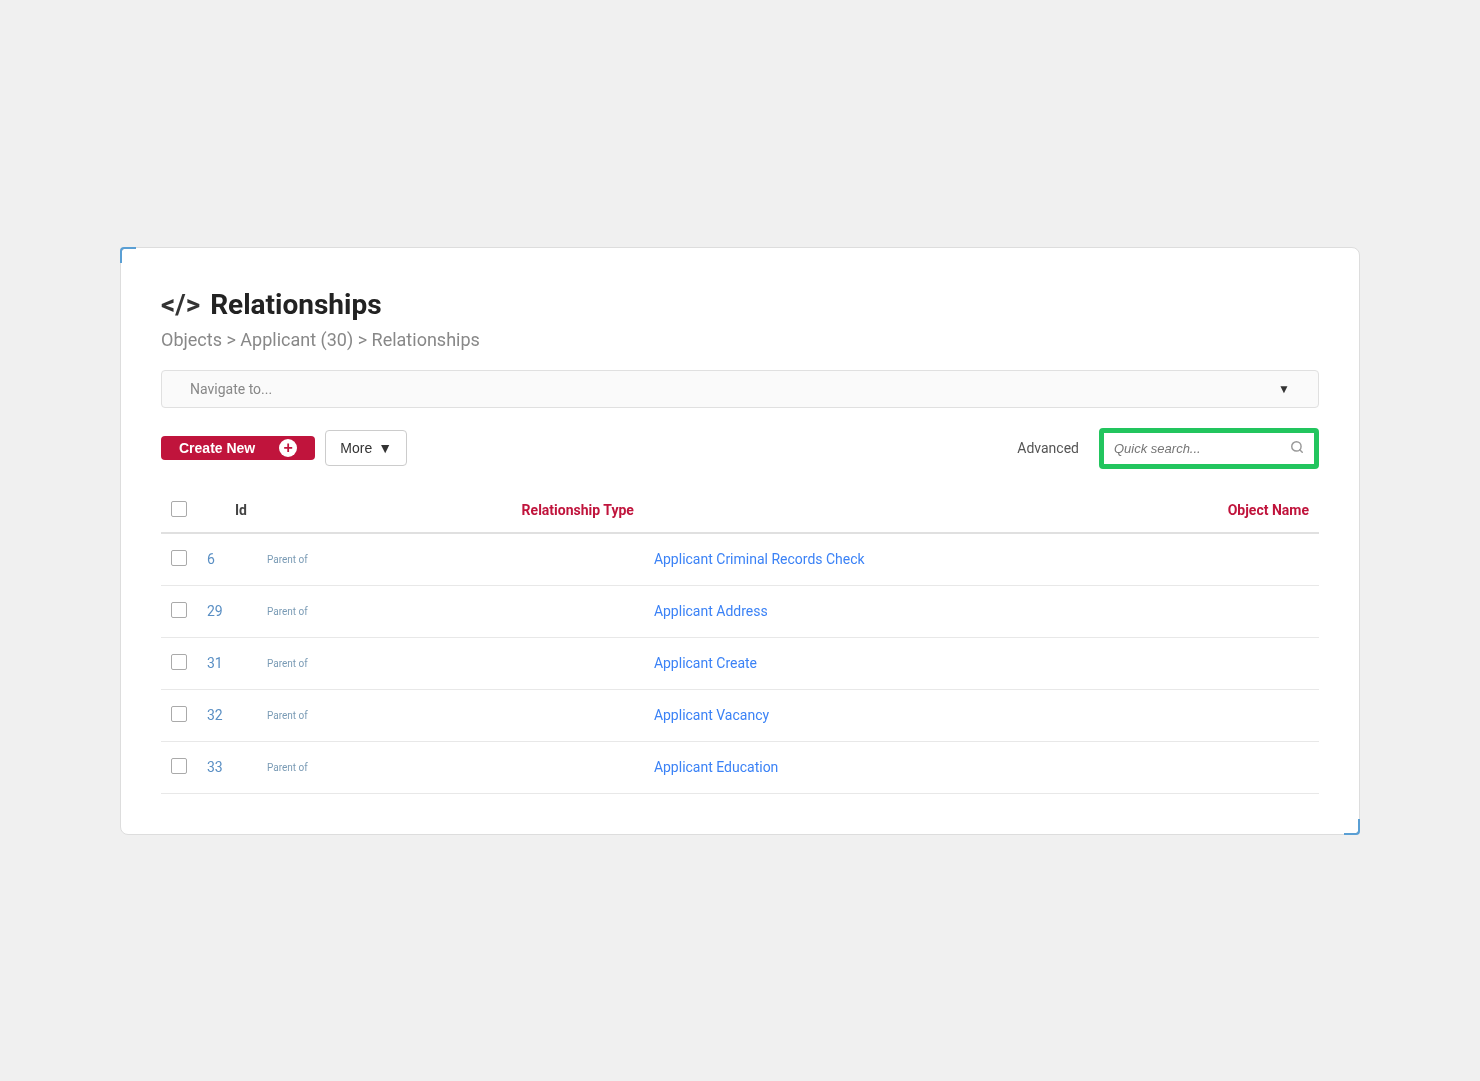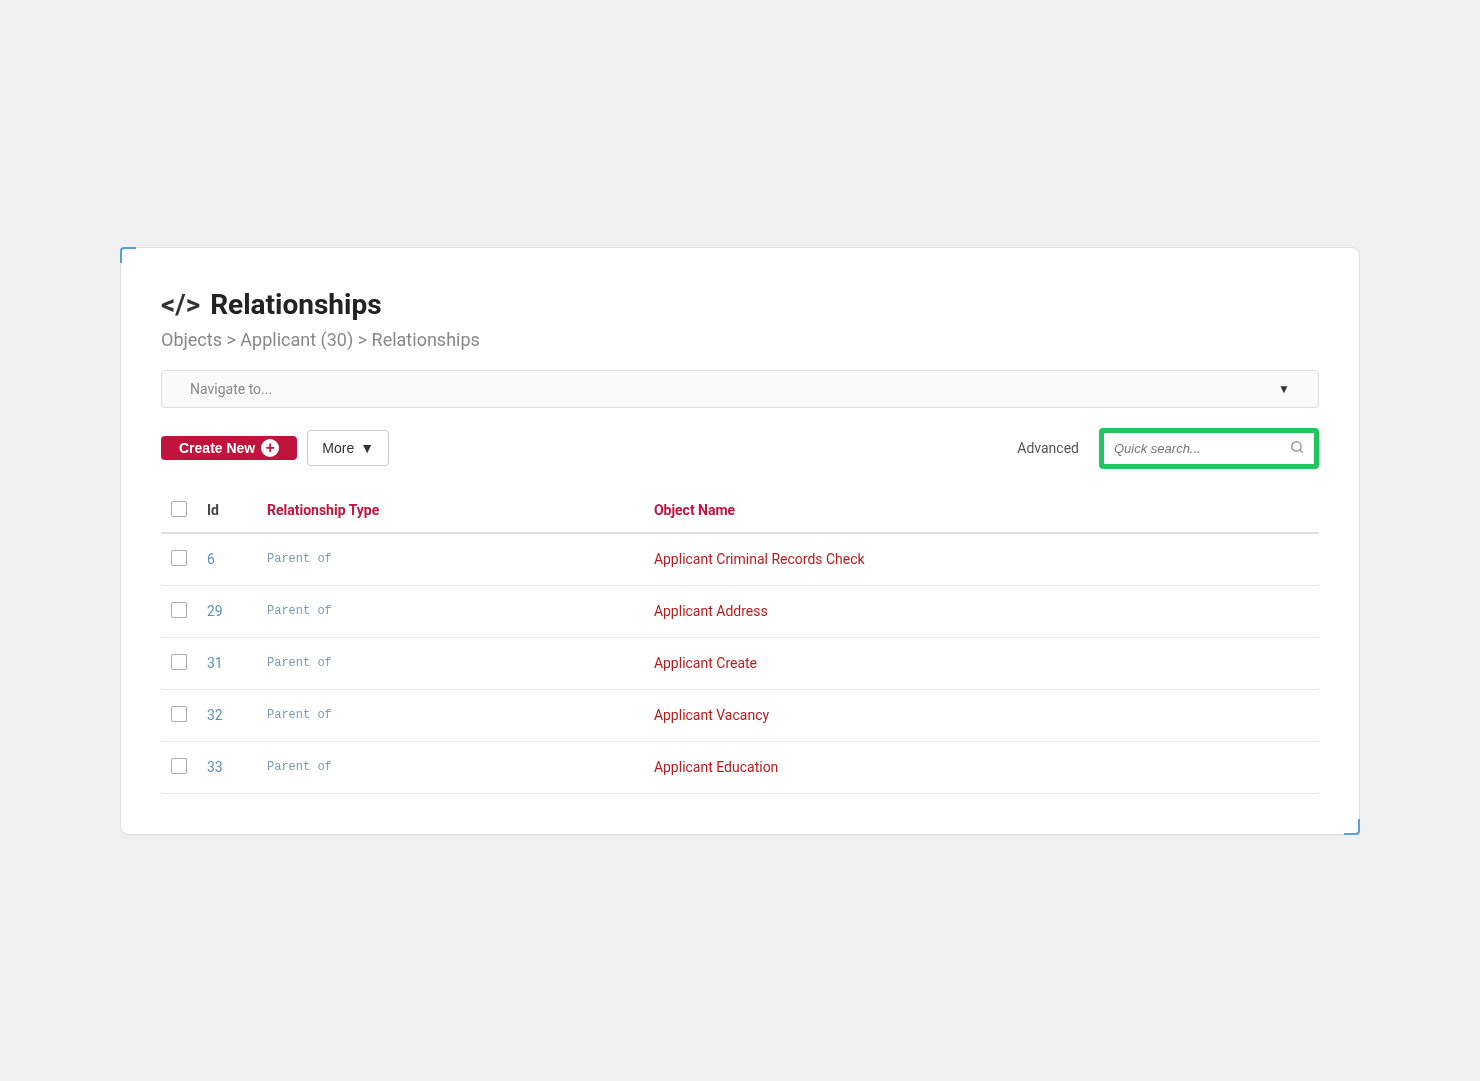--- a/index.html
+++ b/index.html
@@ -92,21 +92,21 @@
       background: #c0143c;
       color: #fff;
       border: none;
       border-radius: 4px;
       padding: 3px 18px;
       font-size: 14px;
       font-weight: 600;
       cursor: pointer;
       display: flex;
       align-items: center;
-      gap: 6px;
+      gap: 24px;
     }
     .btn-create .plus-icon {
       background: #fff;
       color: #c0143c;
       border-radius: 50%;
       width: 18px;
       height: 18px;
       display: flex;
       align-items: center;
       justify-content: center;
@@ -155,21 +155,21 @@
     .search-icon-svg {
       color: #999;
       font-size: 14px;
     }
     table {
       width: 100%;
       border-collapse: collapse;
     }
     thead tr th {
       padding: 12px 10px;
-      text-align: left;
+      text-align: right;
       font-size: 14px;
       border-bottom: 2px solid #e0e0e0;
     }
     thead tr th.col-check {
       width: 36px;
     }
     thead tr th.col-id {
       width: 60px;
       color: #444;
       font-weight: 700;
@@ -187,25 +187,24 @@
       font-size: 14px;
       border-bottom: 1px solid #e8e8e8;
       vertical-align: middle;
     }
     .td-id {
       color: #5a8fc4;
       font-size: 14px;
     }
     .td-reltype {
       color: #7a9bb5;
-      font-size: 12px;
-      font-family: Liberation Mono, monospace;
+      font-size: 10px;
     }
     .td-objname {
-      color: #b91c1c;
+      color: #3b82f6;
       font-size: 14px;
     }
     .checkbox-box {
       width: 16px;
       height: 16px;
       border: 1px solid #aaa;
       border-radius: 2px;
       display: inline-block;
       background: #fff;
     }

